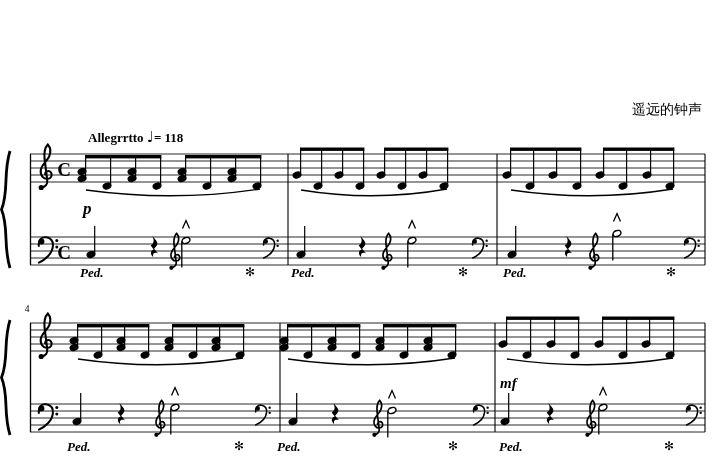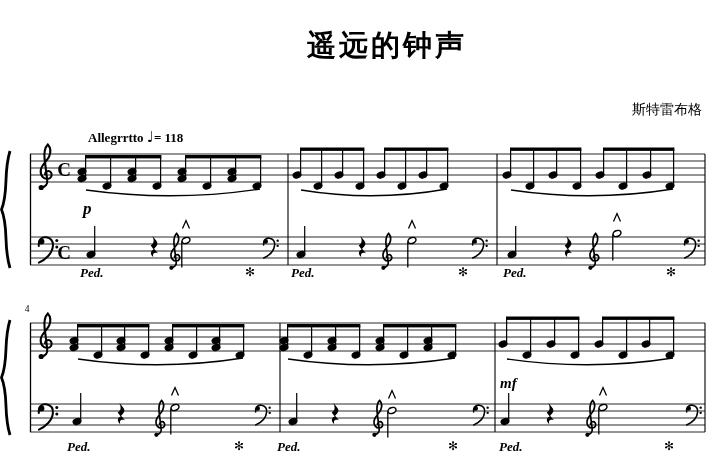--- a/index.html
+++ b/index.html
@@ -9,22 +9,21 @@
          font-size:29px;font-weight:bold;letter-spacing:3px;white-space:nowrap;}
   .composer{position:absolute;top:101px;right:17px;font-size:14px;}
   .tempo{position:absolute;top:128px;left:88px;font-size:13px;font-weight:bold;white-space:nowrap;}
   .tempo .note{font-family:"DejaVu Sans",sans-serif;font-size:15px;font-weight:bold;}
   svg{position:absolute;top:0;left:0;}
 </style>
 </head>
 <body>
 
 <div class="page">
-  <div class="title">遥远的钟声</div>
-  <div class="composer">斯特雷布格</div>
+  <div class="composer">遥远的钟声</div>
   <div class="tempo"><span>Allegrrtto </span><span class="note">♩</span><span>= 118</span></div>
   <svg id="score-svg" width="719" height="469" viewBox="0 0 719 469">
       <g>
         <g>
           <path d="M 10,151 C 3,173 9,191.5 1.5,209.5 C 9,227.5 3,246 10,268" fill="none" stroke="#000000" stroke-width="2.8"></path>
         </g>
         <g>
           <line x1="30" y1="154" x2="705" y2="154" stroke="#2a2a2a" stroke-width="1"></line>
           <line x1="30" y1="237" x2="705" y2="237" stroke="#2a2a2a" stroke-width="1"></line>
           <line x1="30" y1="161" x2="705" y2="161" stroke="#2a2a2a" stroke-width="1"></line>

